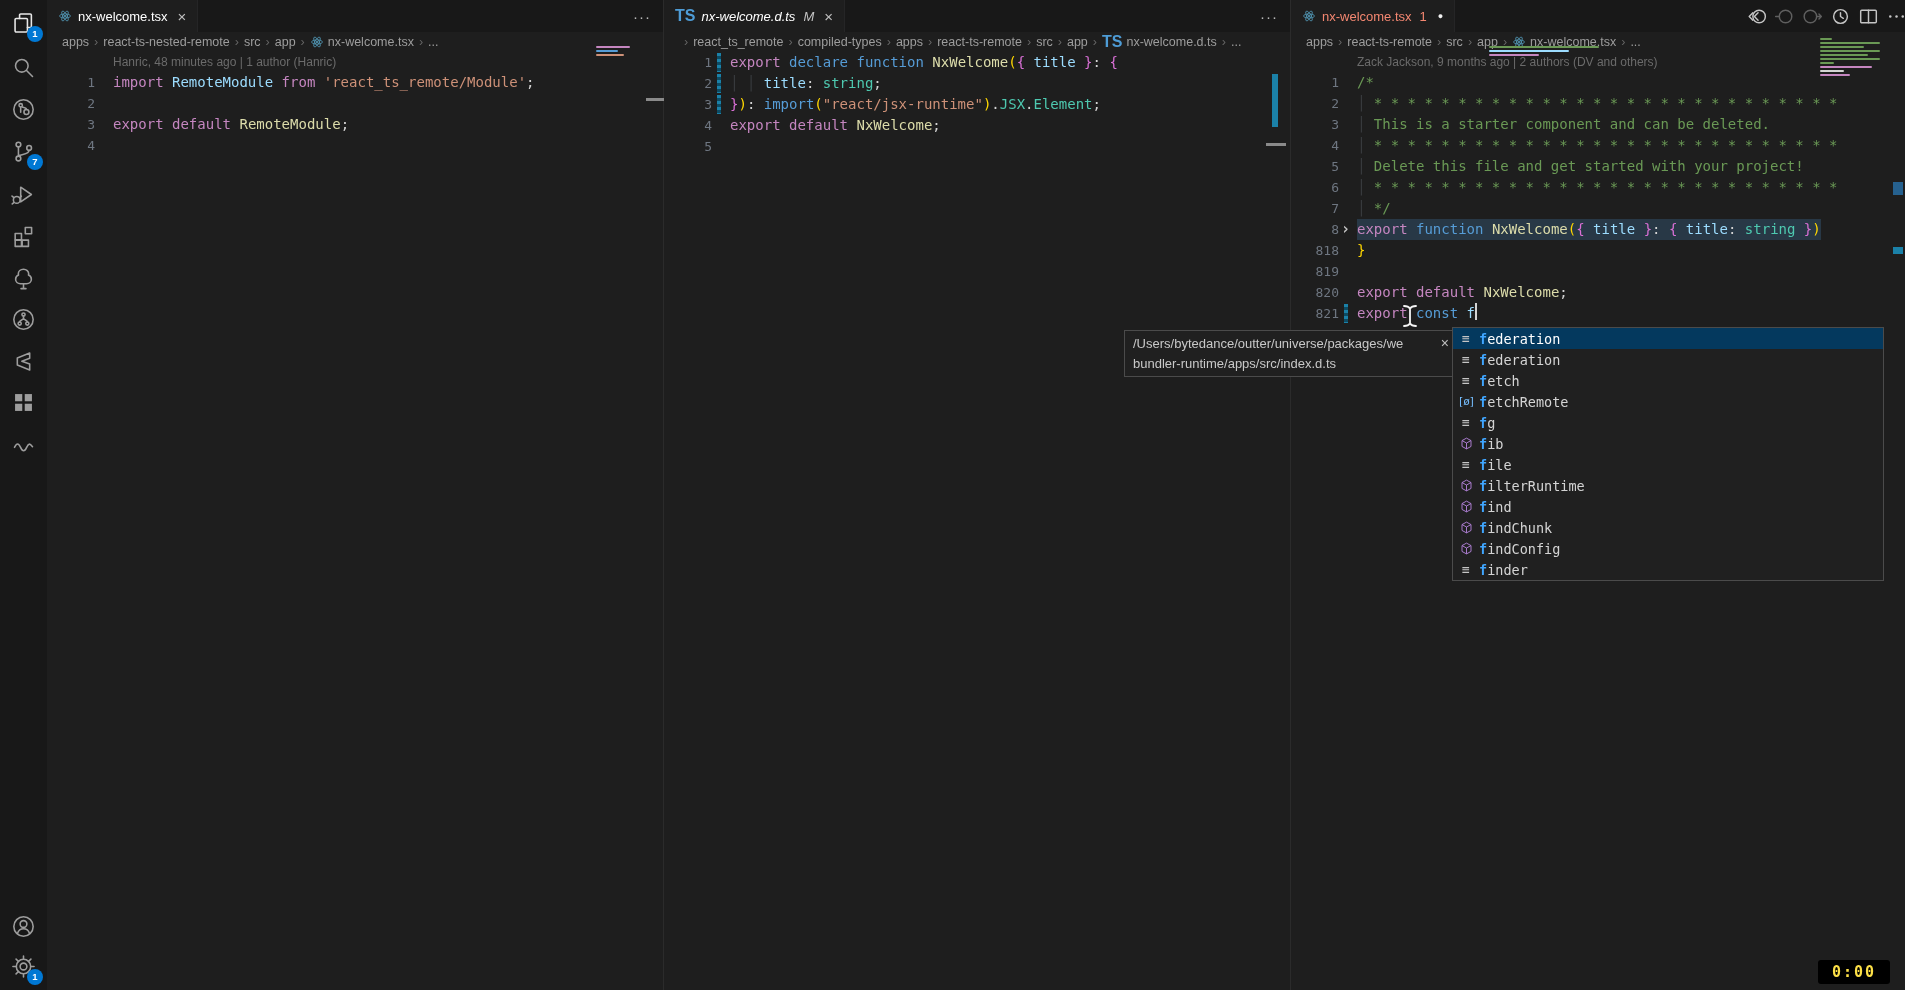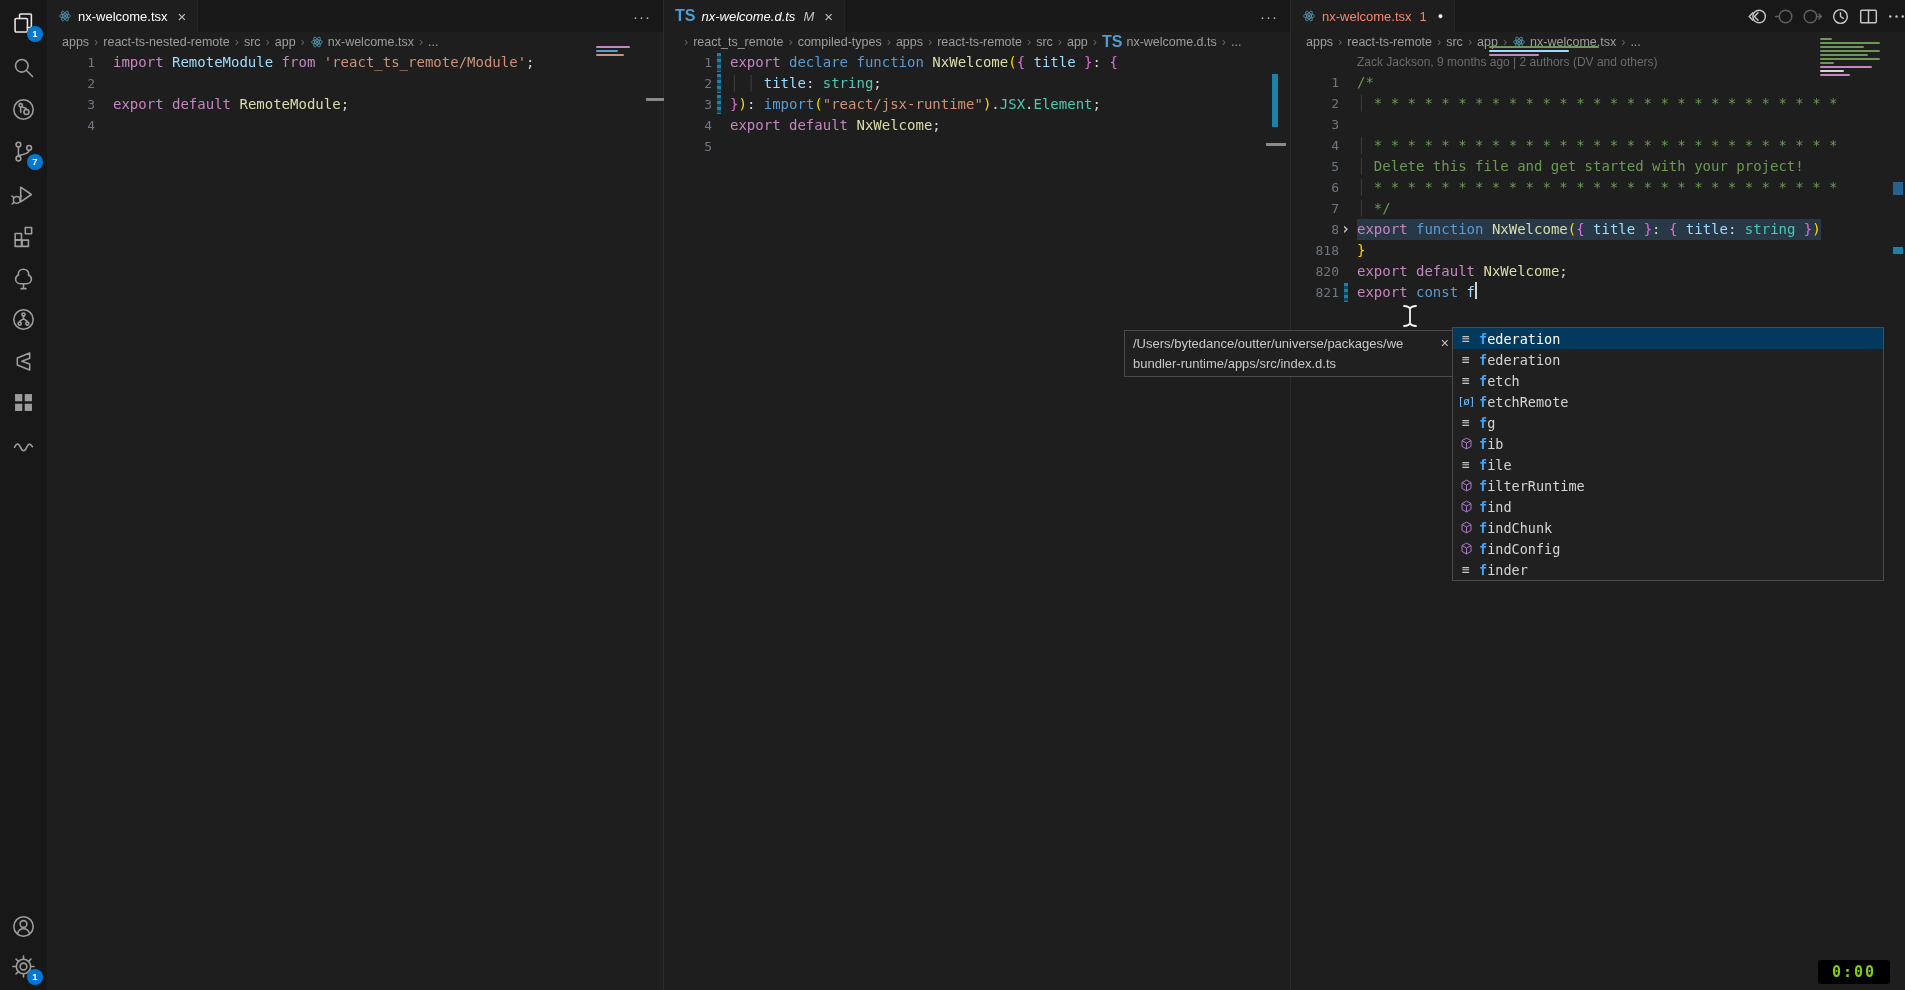--- a/index.html
+++ b/index.html
@@ -52,21 +52,21 @@
   .tooltip .tl{white-space:nowrap;overflow:hidden;}
   .ttclose{position:absolute;right:6px;top:2px;color:#c0c0c0;font-size:14px;}
   
   .eactions{position:absolute;left:1744px;top:4px;display:flex;gap:3px;z-index:5;}
   .ea{width:25px;height:25px;color:#c5c5c5;}
   .ea svg{width:25px;height:25px;display:block;}
   .ea.dim{color:#5f5f5f;}
   
   .deco{position:absolute;}
   .mrow{height:2px;margin-bottom:2px;border-radius:1px;}
-  .timer{position:absolute;left:1818px;top:960px;width:72px;height:24px;background:#000;color:#84cc16;
+  .timer{position:absolute;left:1818px;top:960px;width:72px;height:24px;background:#000;color:#fde047;
          font-family:"DejaVu Sans Mono",monospace;font-weight:700;font-size:15px;text-align:center;line-height:24px;
          letter-spacing:2px;border-radius:3px;z-index:40;}
   .mcursor{position:absolute;left:1398px;top:303px;z-index:30;}
 </style>
 </head>
 <body>
 
 <div class="app">
 
   <div class="abar">
@@ -209,20 +209,21 @@
               <ellipse cx="12" cy="12" rx="9.4" ry="3.6" transform="rotate(-60 12 12)"></ellipse>
             </svg>
           </span>
           <span>nx-welcome.tsx</span>
         </span>
         <span class="sep">›</span>
         <span class="ci">
           <span>...</span>
         </span>
       </div>
+      <div class="blame">Hanric, 48 minutes ago | 1 author (Hanric)</div>
       <div class="lines">
         <div class="line"><span class="num">1</span><span class="gcol"></span><span><span style="color: rgb(197, 134, 192);">import</span><span style="color: rgb(212, 212, 212);"> </span><span style="color: rgb(156, 220, 254);">RemoteModule</span><span style="color: rgb(212, 212, 212);"> </span><span style="color: rgb(197, 134, 192);">from</span><span style="color: rgb(212, 212, 212);"> </span><span style="color: rgb(206, 145, 120);">'react_ts_remote/Module'</span><span style="color: rgb(212, 212, 212);">;</span></span></div>
         <div class="line"><span class="num">2</span><span class="gcol"></span><span></span></div>
         <div class="line"><span class="num">3</span><span class="gcol"></span><span><span style="color: rgb(197, 134, 192);">export</span><span style="color: rgb(212, 212, 212);"> </span><span style="color: rgb(197, 134, 192);">default</span><span style="color: rgb(212, 212, 212);"> </span><span style="color: rgb(220, 220, 170);">RemoteModule</span><span style="color: rgb(212, 212, 212);">;</span></span></div>
         <div class="line"><span class="num">4</span><span class="gcol"></span><span></span></div>
       </div>
     </div>
   <div class="pane bl" id="pane1" style="left:663px;width:627px;">
       <div class="tabbar">
         <div class="tab">
@@ -324,27 +325,28 @@
         </span>
         <span class="sep">›</span>
         <span class="ci">
           <span>...</span>
         </span>
       </div>
       <div class="blame">Zack Jackson, 9 months ago | 2 authors (DV and others)</div>
       <div class="lines">
         <div class="line"><span class="num">1</span><span class="gcol"></span><span><span style="color: rgb(106, 153, 85);">/*</span></span></div>
         <div class="line"><span class="num">2</span><span class="gcol"></span><span><span style="color: rgb(58, 61, 65);">│</span><span style="color: rgb(106, 153, 85);"> * * * * * * * * * * * * * * * * * * * * * * * * * * * *</span></span></div>
-        <div class="line"><span class="num">3</span><span class="gcol"></span></div>
+        <div class="line"><span class="num">3</span><span class="gcol"></span><span><span style="color: rgb(58, 61, 65);">│</span><span style="color: rgb(106, 153, 85);"> This is a starter component and can be deleted.</span></span></div>
         <div class="line"><span class="num">4</span><span class="gcol"></span><span><span style="color: rgb(58, 61, 65);">│</span><span style="color: rgb(106, 153, 85);"> * * * * * * * * * * * * * * * * * * * * * * * * * * * *</span></span></div>
         <div class="line"><span class="num">5</span><span class="gcol"></span><span><span style="color: rgb(58, 61, 65);">│</span><span style="color: rgb(106, 153, 85);"> Delete this file and get started with your project!</span></span></div>
         <div class="line"><span class="num">6</span><span class="gcol"></span><span><span style="color: rgb(58, 61, 65);">│</span><span style="color: rgb(106, 153, 85);"> * * * * * * * * * * * * * * * * * * * * * * * * * * * *</span></span></div>
         <div class="line"><span class="num">7</span><span class="gcol"></span><span><span style="color: rgb(58, 61, 65);">│</span><span style="color: rgb(106, 153, 85);"> */</span></span></div>
         <div class="line"><span class="num">8</span><span class="gcol"><span class="fold">›</span></span><span class="hl"><span style="color: rgb(197, 134, 192);">export</span><span style="color: rgb(212, 212, 212);"> </span><span style="color: rgb(86, 156, 214);">function</span><span style="color: rgb(212, 212, 212);"> </span><span style="color: rgb(220, 220, 170);">NxWelcome</span><span style="color: rgb(255, 215, 0);">(</span><span style="color: rgb(218, 112, 214);">{</span><span style="color: rgb(212, 212, 212);"> </span><span style="color: rgb(156, 220, 254);">title</span><span style="color: rgb(212, 212, 212);"> </span><span style="color: rgb(218, 112, 214);">}</span><span style="color: rgb(212, 212, 212);">: </span><span style="color: rgb(218, 112, 214);">{</span><span style="color: rgb(212, 212, 212);"> </span><span style="color: rgb(156, 220, 254);">title</span><span style="color: rgb(212, 212, 212);">: </span><span style="color: rgb(78, 201, 176);">string</span><span style="color: rgb(212, 212, 212);"> </span><span style="color: rgb(218, 112, 214);">}</span><span style="color: rgb(255, 215, 0);">)</span></span></div>
         <div class="line"><span class="num">818</span><span class="gcol"></span><span><span style="color: rgb(255, 215, 0);">}</span></span></div>
+        <div class="line"><span class="num">819</span><span class="gcol"></span><span></span></div>
         <div class="line"><span class="num">820</span><span class="gcol"></span><span><span style="color: rgb(197, 134, 192);">export</span><span style="color: rgb(212, 212, 212);"> </span><span style="color: rgb(197, 134, 192);">default</span><span style="color: rgb(212, 212, 212);"> </span><span style="color: rgb(220, 220, 170);">NxWelcome</span><span style="color: rgb(212, 212, 212);">;</span></span></div>
         <div class="line"><span class="num">821</span><span class="gcol"><span class="mod"></span></span><span><span style="color: rgb(197, 134, 192);">export</span><span style="color: rgb(212, 212, 212);"> </span><span style="color: rgb(86, 156, 214);">const</span><span style="color: rgb(212, 212, 212);"> </span><span style="color: rgb(156, 220, 254);">f</span></span><span class="caret"></span></div>
       </div>
     </div>
 
   <div class="eactions" id="eactions">
       <div class="ea">
         <svg viewBox="0 0 24 24" fill="none" stroke="currentColor" stroke-width="1.4" stroke-linecap="round" stroke-linejoin="round">
           <circle cx="14.5" cy="12" r="6"></circle>
           <path d="M8.5 8.5L5 12l3.5 3.5M13.5 8.5L10 12l3.5 3.5"></path>

